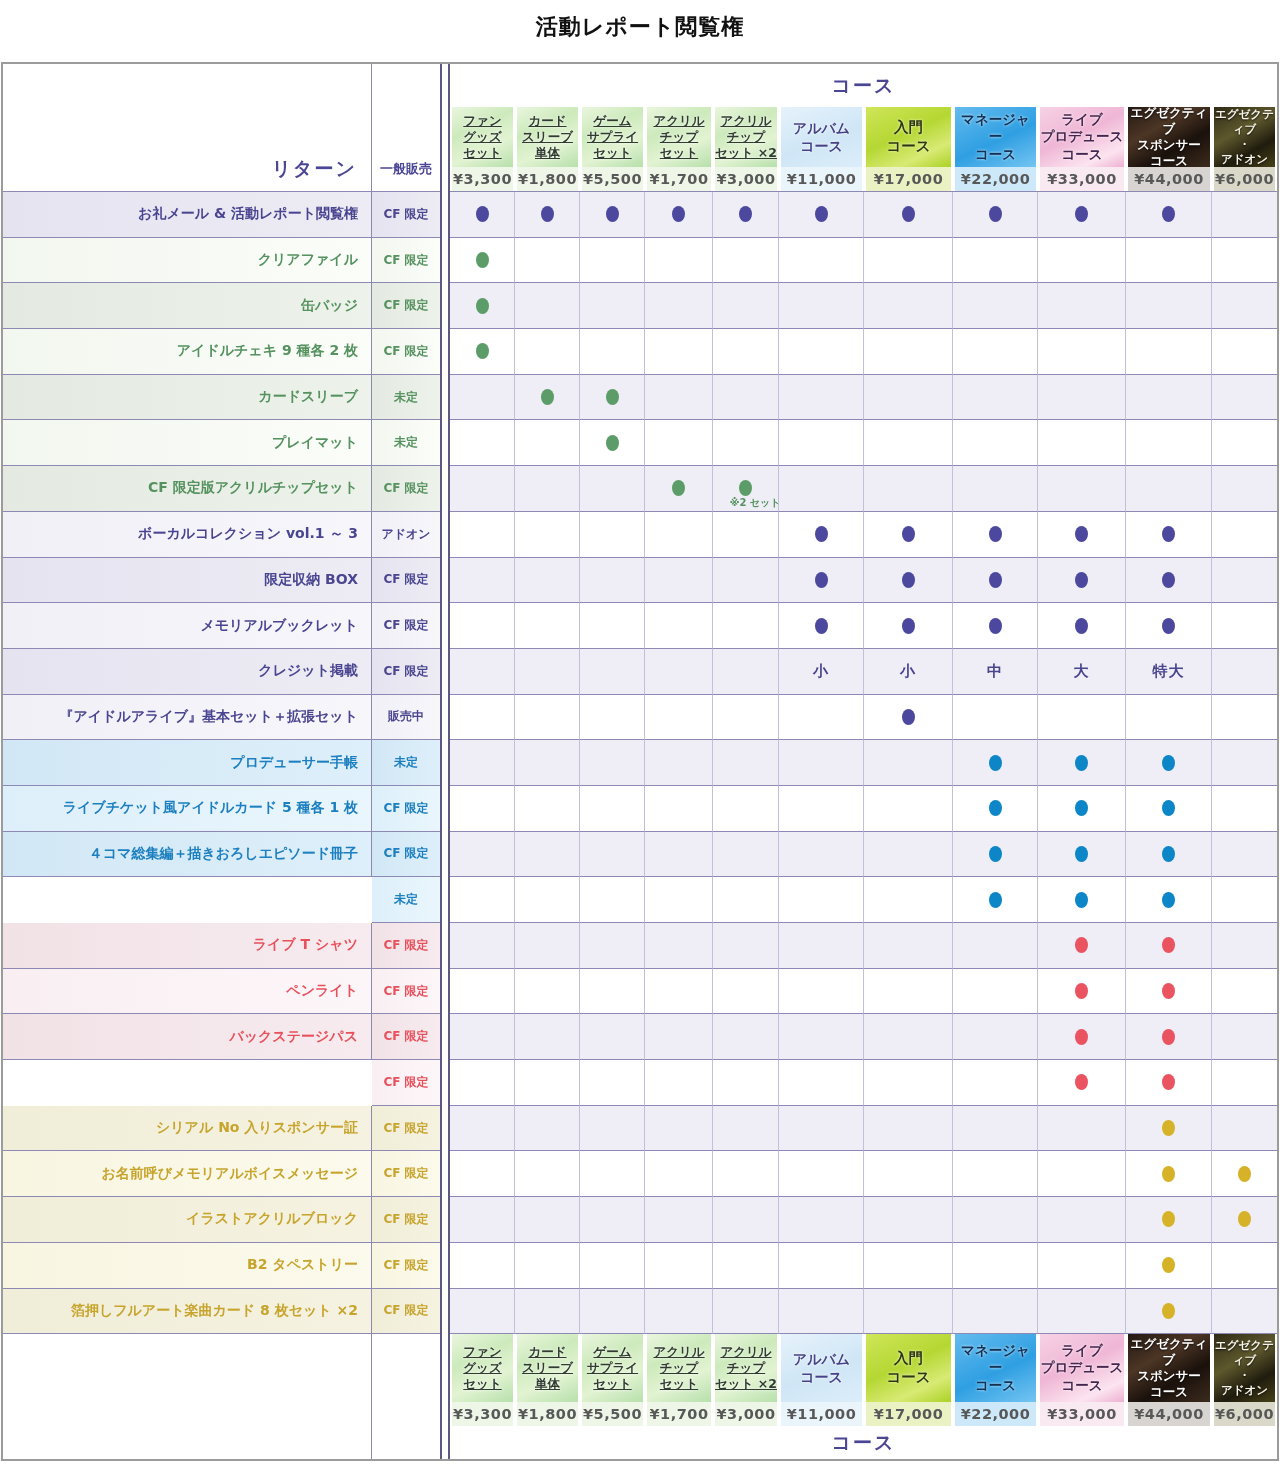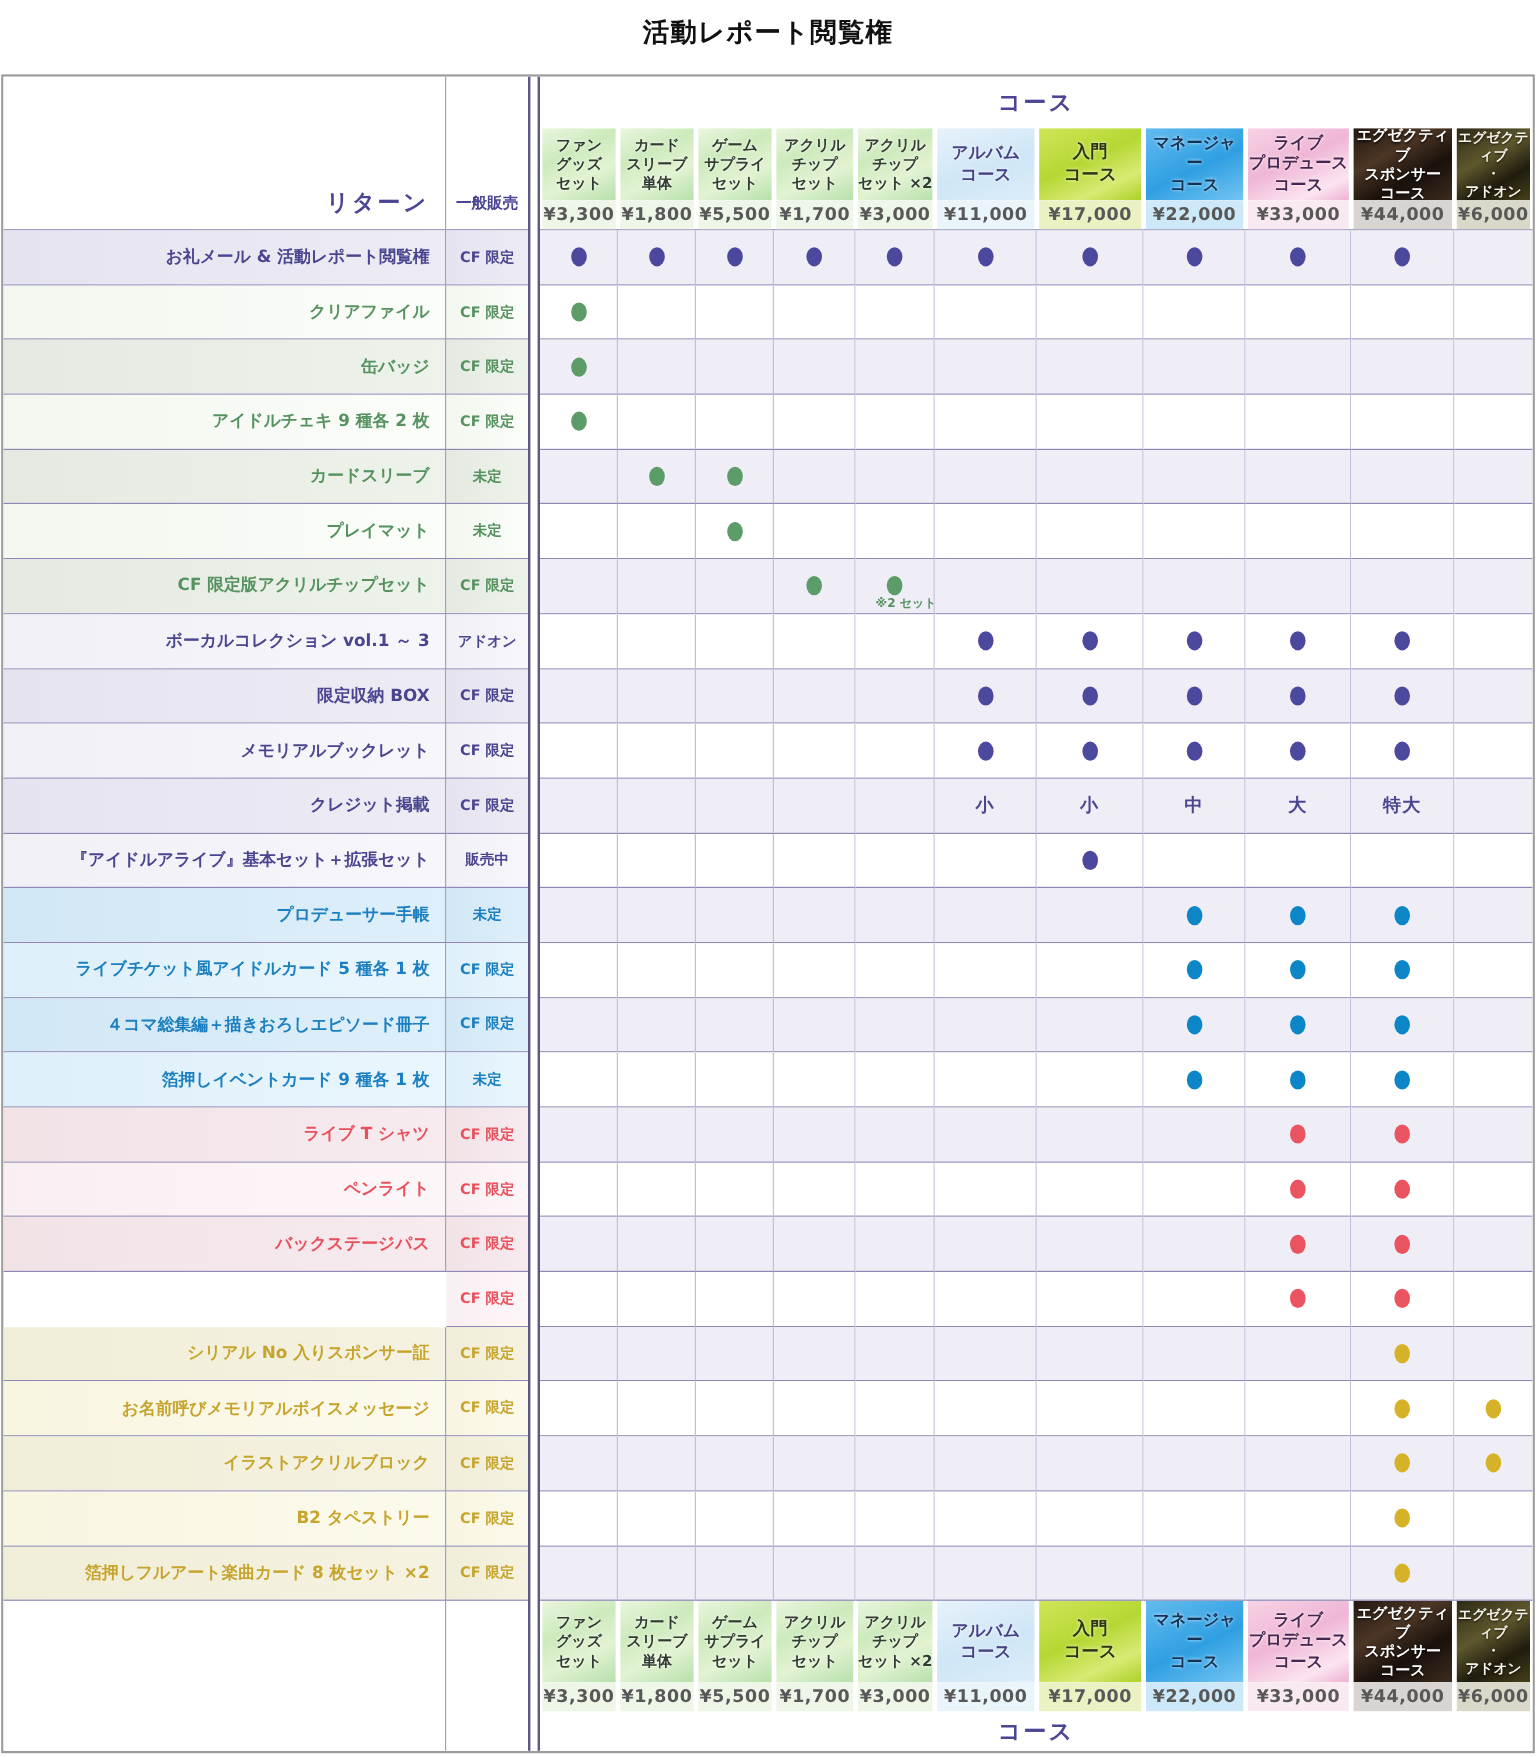--- a/index.html
+++ b/index.html
@@ -22,21 +22,21 @@
     border-left:2px solid #5d5980;border-right:2px solid #5d5980;}
   .f-empty1{grid-column:1;grid-row:29/32;border-right:1px solid #8d89ac;background:#fff;}
   .f-empty2{grid-column:2;grid-row:29/32;background:#fff;}
   
   .hd,.ft{padding:0 2px;background:#fff;}
   .hd.price{border-bottom:1px solid #8d89b4;}
   .hd .in,.ft .in{height:100%;display:flex;flex-direction:column;align-items:center;justify-content:center;
     text-align:center;font-weight:bold;line-height:1.3;}
   .price .in{flex-direction:row;font-size:14.5px;color:#585858;letter-spacing:.5px;}
   .th-green{background:linear-gradient(155deg,#eaf6de 0%,#cdeabc 35%,#e2f3d2 65%,#b7e0ac 100%);
-    color:#313b31;font-size:12.5px;text-shadow:0 0 3px #fff;}
+    color:#313b31;font-size:12.5px;text-shadow:0 0 3px #fff;text-decoration:underline;}
   .th-lightblue{background:linear-gradient(160deg,#e6f2fb 0%,#cfe6f6 55%,#dcedf9 100%);
     color:#474286;font-size:14px;text-shadow:0 0 3px #fff;}
   .th-lime{background:linear-gradient(155deg,#cfe659 0%,#b5d733 45%,#d8ea74 75%,#abd125 100%);
     color:#2e3512;font-size:14.5px;text-shadow:0 0 3px #f4ffd0;}
   .th-blue{background:linear-gradient(155deg,#63bbee 0%,#2f9fe2 55%,#74c5f2 100%);
     color:#143156;font-size:13.5px;text-shadow:0 0 3px #d8f0ff;}
   .th-pink{background:linear-gradient(155deg,#f7d2e5 0%,#efb6d5 45%,#fce4f0 80%,#edb0d1 100%);
     color:#44264e;font-size:13.5px;text-shadow:0 0 3px #fff;}
   .th-darkbrown{background:linear-gradient(150deg,#241813 0%,#4c3625 35%,#1a110c 65%,#3c2b1d 100%);
     color:#fff;font-size:12.5px;text-shadow:0 1px 2px rgba(0,0,0,.75);}
@@ -504,21 +504,20 @@
       <div class="cell odd" style="grid-area: 18 / 11;">
         <span class="dot d-blue"></span>
       </div>
       <div class="cell odd" style="grid-area: 18 / 12;">
         <span class="dot d-blue"></span>
       </div>
       <div class="cell odd" style="grid-area: 18 / 13;">
         <span class="dot d-blue"></span>
       </div>
       <div class="cell odd col-last" style="grid-area: 18 / 14;"></div>
-      <div class="lbl bg-blue-even tx-blue" style="grid-area: 19 / 1;">箔押しイベントカード 9 種各 1 枚</div>
       <div class="sta bg-blue-even tx-blue" style="grid-area: 19 / 2;">未定</div>
       <div class="cell even" style="grid-area: 19 / 4;"></div>
       <div class="cell even" style="grid-area: 19 / 5;"></div>
       <div class="cell even" style="grid-area: 19 / 6;"></div>
       <div class="cell even" style="grid-area: 19 / 7;"></div>
       <div class="cell even" style="grid-area: 19 / 8;"></div>
       <div class="cell even" style="grid-area: 19 / 9;"></div>
       <div class="cell even" style="grid-area: 19 / 10;"></div>
       <div class="cell even" style="grid-area: 19 / 11;">
         <span class="dot d-blue"></span>

